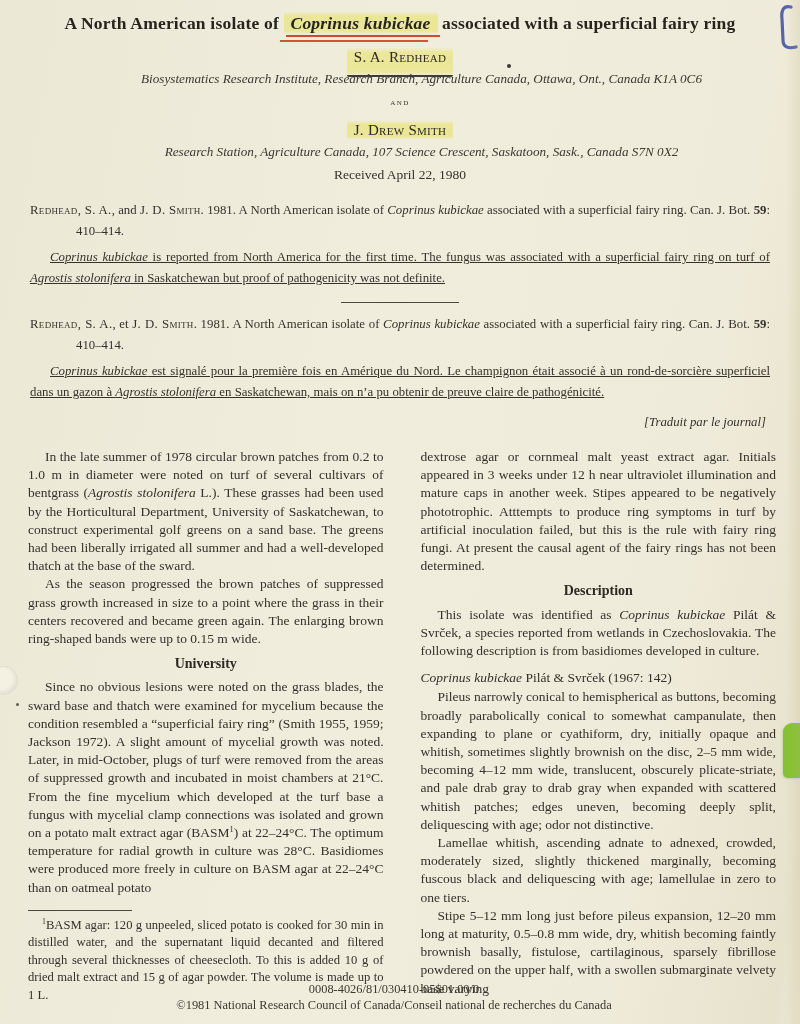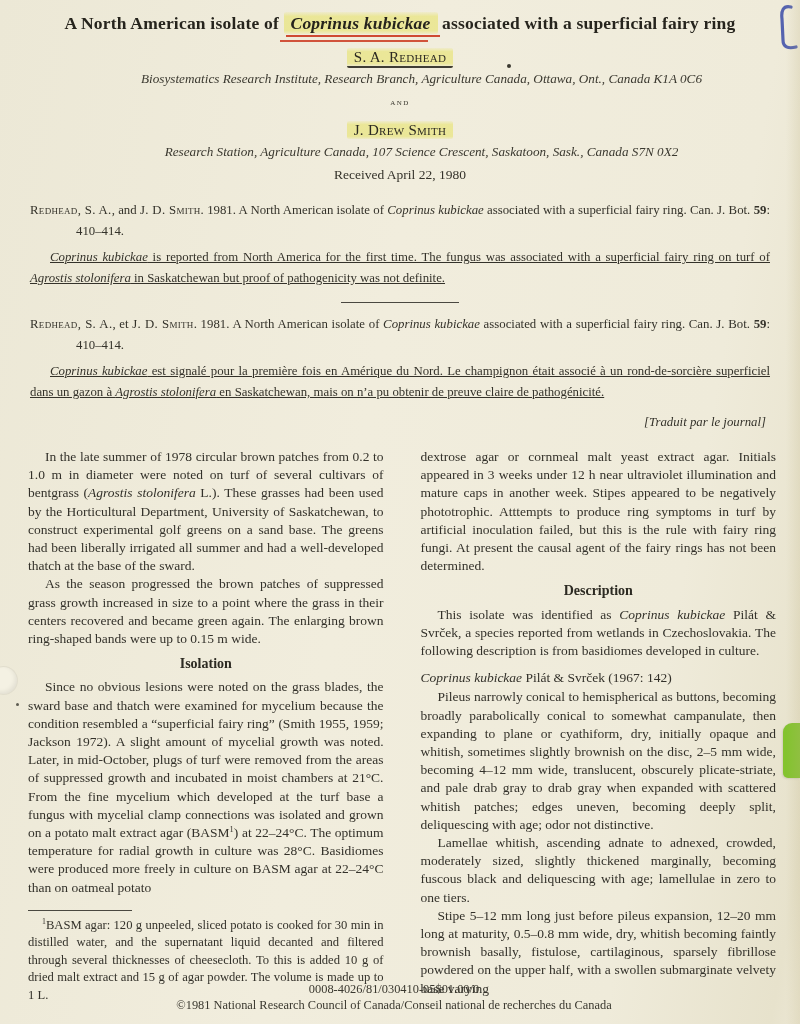--- a/index.html
+++ b/index.html
@@ -54,21 +54,21 @@
   }
   .seg-redline{position:relative;}
   .seg-redline::before{
     content:"";position:absolute;left:2px;right:-2px;bottom:-3px;height:0;
     border-top:2px solid rgba(203,56,31,0.9);
   }
   .seg-redline::after{
     content:"";position:absolute;left:-4px;right:10px;bottom:-8px;height:0;
     border-top:2px solid rgba(203,56,31,0.85);
   }
-  .seg-blackline{border-bottom:2.5px solid #3f3d35;padding-bottom:1px;}
+  .seg-blackline{border-bottom:2.5px solid #3f3d35;padding-bottom:10px;}
   
   .blue-mark{position:absolute;top:4px;right:0px;}
   .green-tab{
     position:absolute;right:0;top:723px;width:17px;height:55px;
     background:#83c32f;border-radius:9px 0 0 5px;
     box-shadow:-1px 1px 2px rgba(0,0,0,0.10);
   }
   .hole-punch{
     position:absolute;left:-10px;top:667px;width:27px;height:27px;border-radius:50%;
     background:#f4f1e3;
@@ -107,21 +107,21 @@
     <div class="divider"></div>
     <p class="citation"><span class="seg-sc">Redhead, S. A.</span><span>, et </span><span class="seg-sc">J. D. Smith</span><span>. 1981. A North American isolate of </span><span class="seg-i">Coprinus kubickae</span><span> associated with a superficial fairy ring. Can. J. Bot. </span><span class="seg-b">59</span><span>: 410–414.</span></p>
     <p class="abs-body"><span class="seg-i">Coprinus kubickae</span><span> est signalé pour la première fois en Amérique du Nord. Le champignon était associé à un rond-de-sorcière superficiel dans un gazon à </span><span class="seg-i">Agrostis stolonifera</span><span> en Saskatchewan, mais on n’a pu obtenir de preuve claire de pathogénicité.</span></p>
     <p class="traduit">[Traduit par le journal]</p>
   </section>
 
   <section class="columns">
     <div class="col">
       <p class="para indent"><span>In the late summer of 1978 circular brown patches from 0.2 to 1.0 m in diameter were noted on turf of several cultivars of bentgrass (</span><span class="seg-i">Agrostis stolonifera</span><span> L.). These grasses had been used by the Horticultural Department, University of Saskatchewan, to construct experimental golf greens on a sand base. The greens had been liberally irrigated all summer and had a well-developed thatch at the base of the sward.</span></p>
       <p class="para indent"><span>As the season progressed the brown patches of suppressed grass growth increased in size to a point where the grass in their centers recovered and became green again. The enlarging brown ring-shaped bands were up to 0.15 m wide.</span></p>
-      <h2 class="sec-heading">Isolation</h2>
+      <h2 class="sec-heading">University</h2>
       <p class="para indent"><span>Since no obvious lesions were noted on the grass blades, the sward base and thatch were examined for mycelium because the condition resembled a “superficial fairy ring” (Smith 1955, 1959; Jackson 1972). A slight amount of mycelial growth was noted. Later, in mid-October, plugs of turf were removed from the areas of suppressed growth and incubated in moist chambers at 21°C. From the fine mycelium which developed at the turf base a fungus with mycelial clamp connections was isolated and grown on a potato malt extract agar (BASM</span><span class="seg-sup">1</span><span>) at 22–24°C. The optimum temperature for radial growth in culture was 28°C. Basidiomes were produced more freely in culture on BASM agar at 22–24°C than on oatmeal potato</span></p>
       <div class="footnote-rule"></div>
       <p class="footnote"><span class="seg-sup">1</span><span>BASM agar: 120 g unpeeled, sliced potato is cooked for 30 min in distilled water, and the supernatant liquid decanted and filtered through several thicknesses of cheesecloth. To this is added 10 g of dried malt extract and 15 g of agar powder. The volume is made up to 1 L.</span></p>
     </div>
     <div class="col">
       <p class="para"><span>dextrose agar or cornmeal malt yeast extract agar. Initials appeared in 3 weeks under 12 h near ultraviolet illumination and mature caps in another week. Stipes appeared to be negatively phototrophic. Atttempts to produce ring symptoms in turf by artificial inoculation failed, but this is the rule with fairy ring fungi. At present the causal agent of the fairy rings has not been determined.</span></p>
       <h2 class="sec-heading">Description</h2>
       <p class="para indent"><span>This isolate was identified as </span><span class="seg-i">Coprinus kubickae</span><span> Pilát &amp; Svrček, a species reported from wetlands in Czechoslovakia. The following description is from basidiomes developed in culture.</span></p>
       <p class="para species"><span class="seg-i">Coprinus kubickae</span><span> Pilát &amp; Svrček (1967: 142)</span></p>
       <p class="para indent"><span>Pileus narrowly conical to hemispherical as buttons, becoming broadly parabolically conical to somewhat campanulate, then expanding to plane or cyathiform, dry, initially opaque and whitish, sometimes slightly brownish on the disc, 2–5 mm wide, becoming 4–12 mm wide, translucent, obscurely plicate-striate, and pale drab gray to drab gray when expanded with scattered whitish patches; edges uneven, becoming deeply split, deliquescing with age; odor not distinctive.</span></p>

